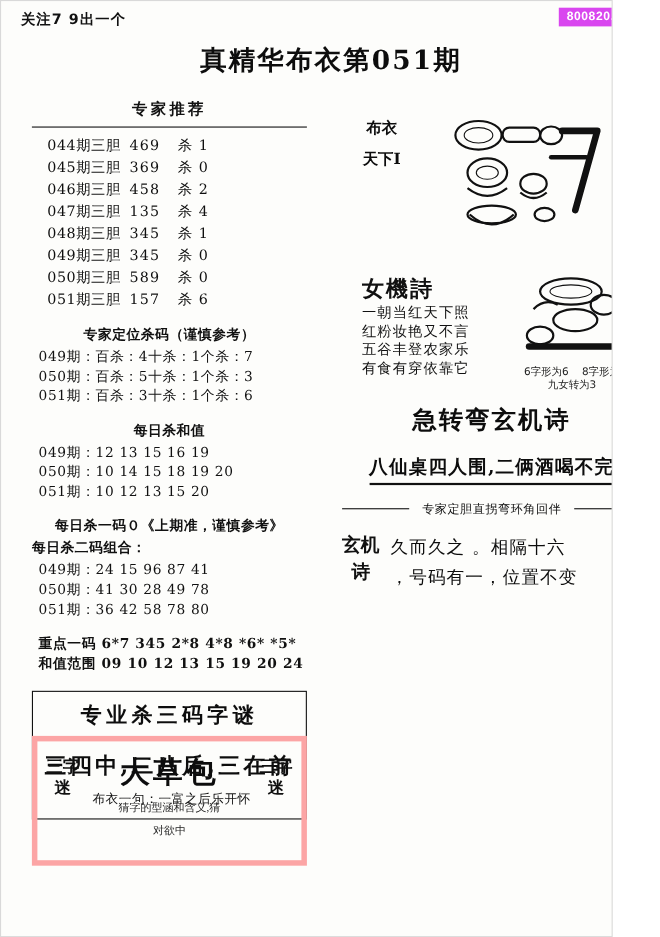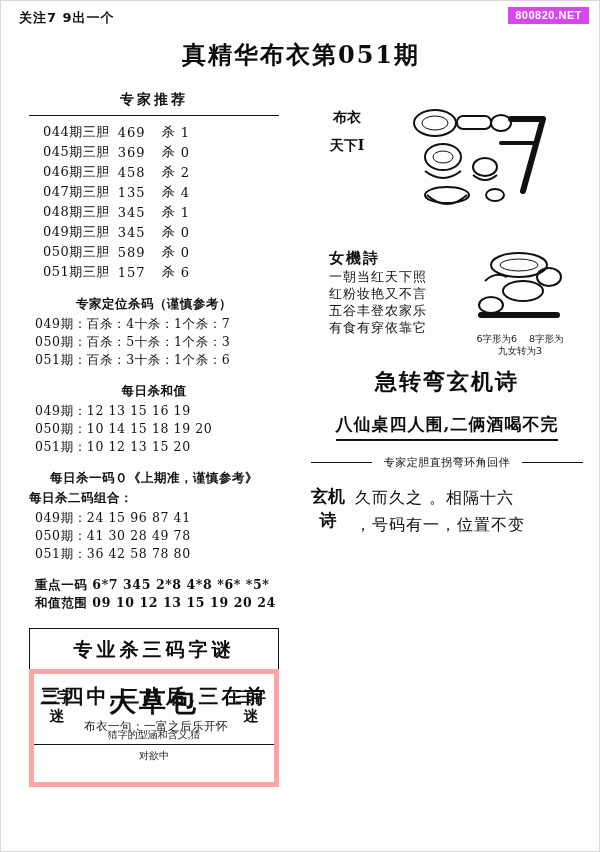--- a/index.html
+++ b/index.html
@@ -5,21 +5,21 @@
   html, body {
     margin: 0;
     padding: 0;
     background: #ffffff;
   }
   body {
     font-family: "DejaVu Sans", sans-serif;
   }
   #page {
     position: relative;
-    width: 600px;
+    width: 557px;
     height: 852px;
     background: #fdfdfb;
     overflow: hidden;
     border: 1px solid #d9d9d9;
     box-sizing: border-box;
   }
   .topbar {
     position: absolute;
     top: 0; left: 0;
     width: 600px;
@@ -214,21 +214,21 @@
     line-height: 28px;
     text-align: center;
     color: #0d0d0d;
     font-family: "DejaVu Serif", serif;
   }
   .art-box {
     position: relative;
     height: 140px;
   }
   .poem-head {
-    font-size: 15px;
+    font-size: 20px;
     font-weight: bold;
     letter-spacing: 2px;
     color: #111;
     font-family: "DejaVu Serif", serif;
   }
   .poem-line {
     font-size: 13px;
     color: #111;
     letter-spacing: 1px;
     line-height: 17px;

